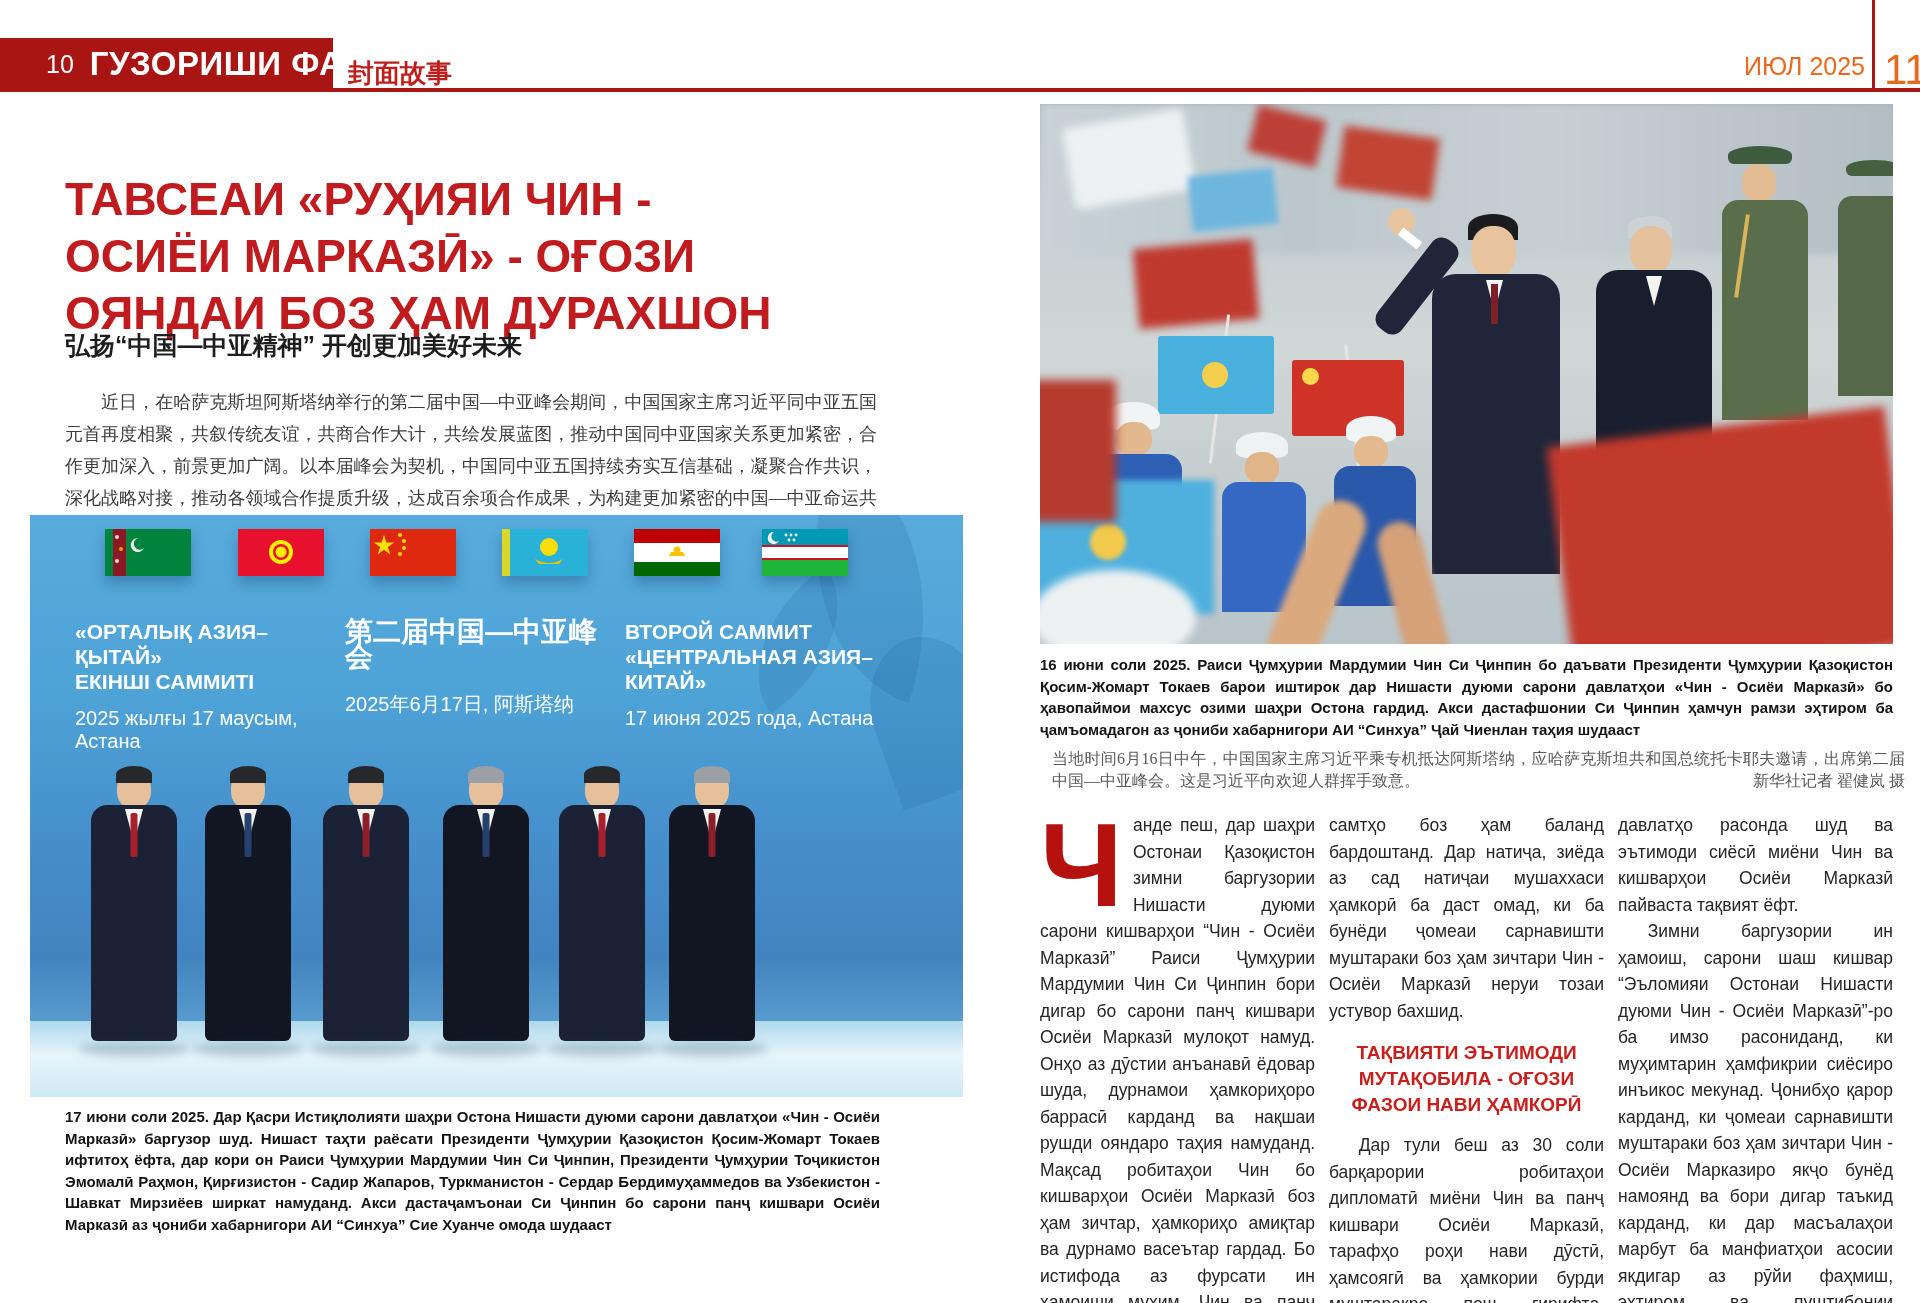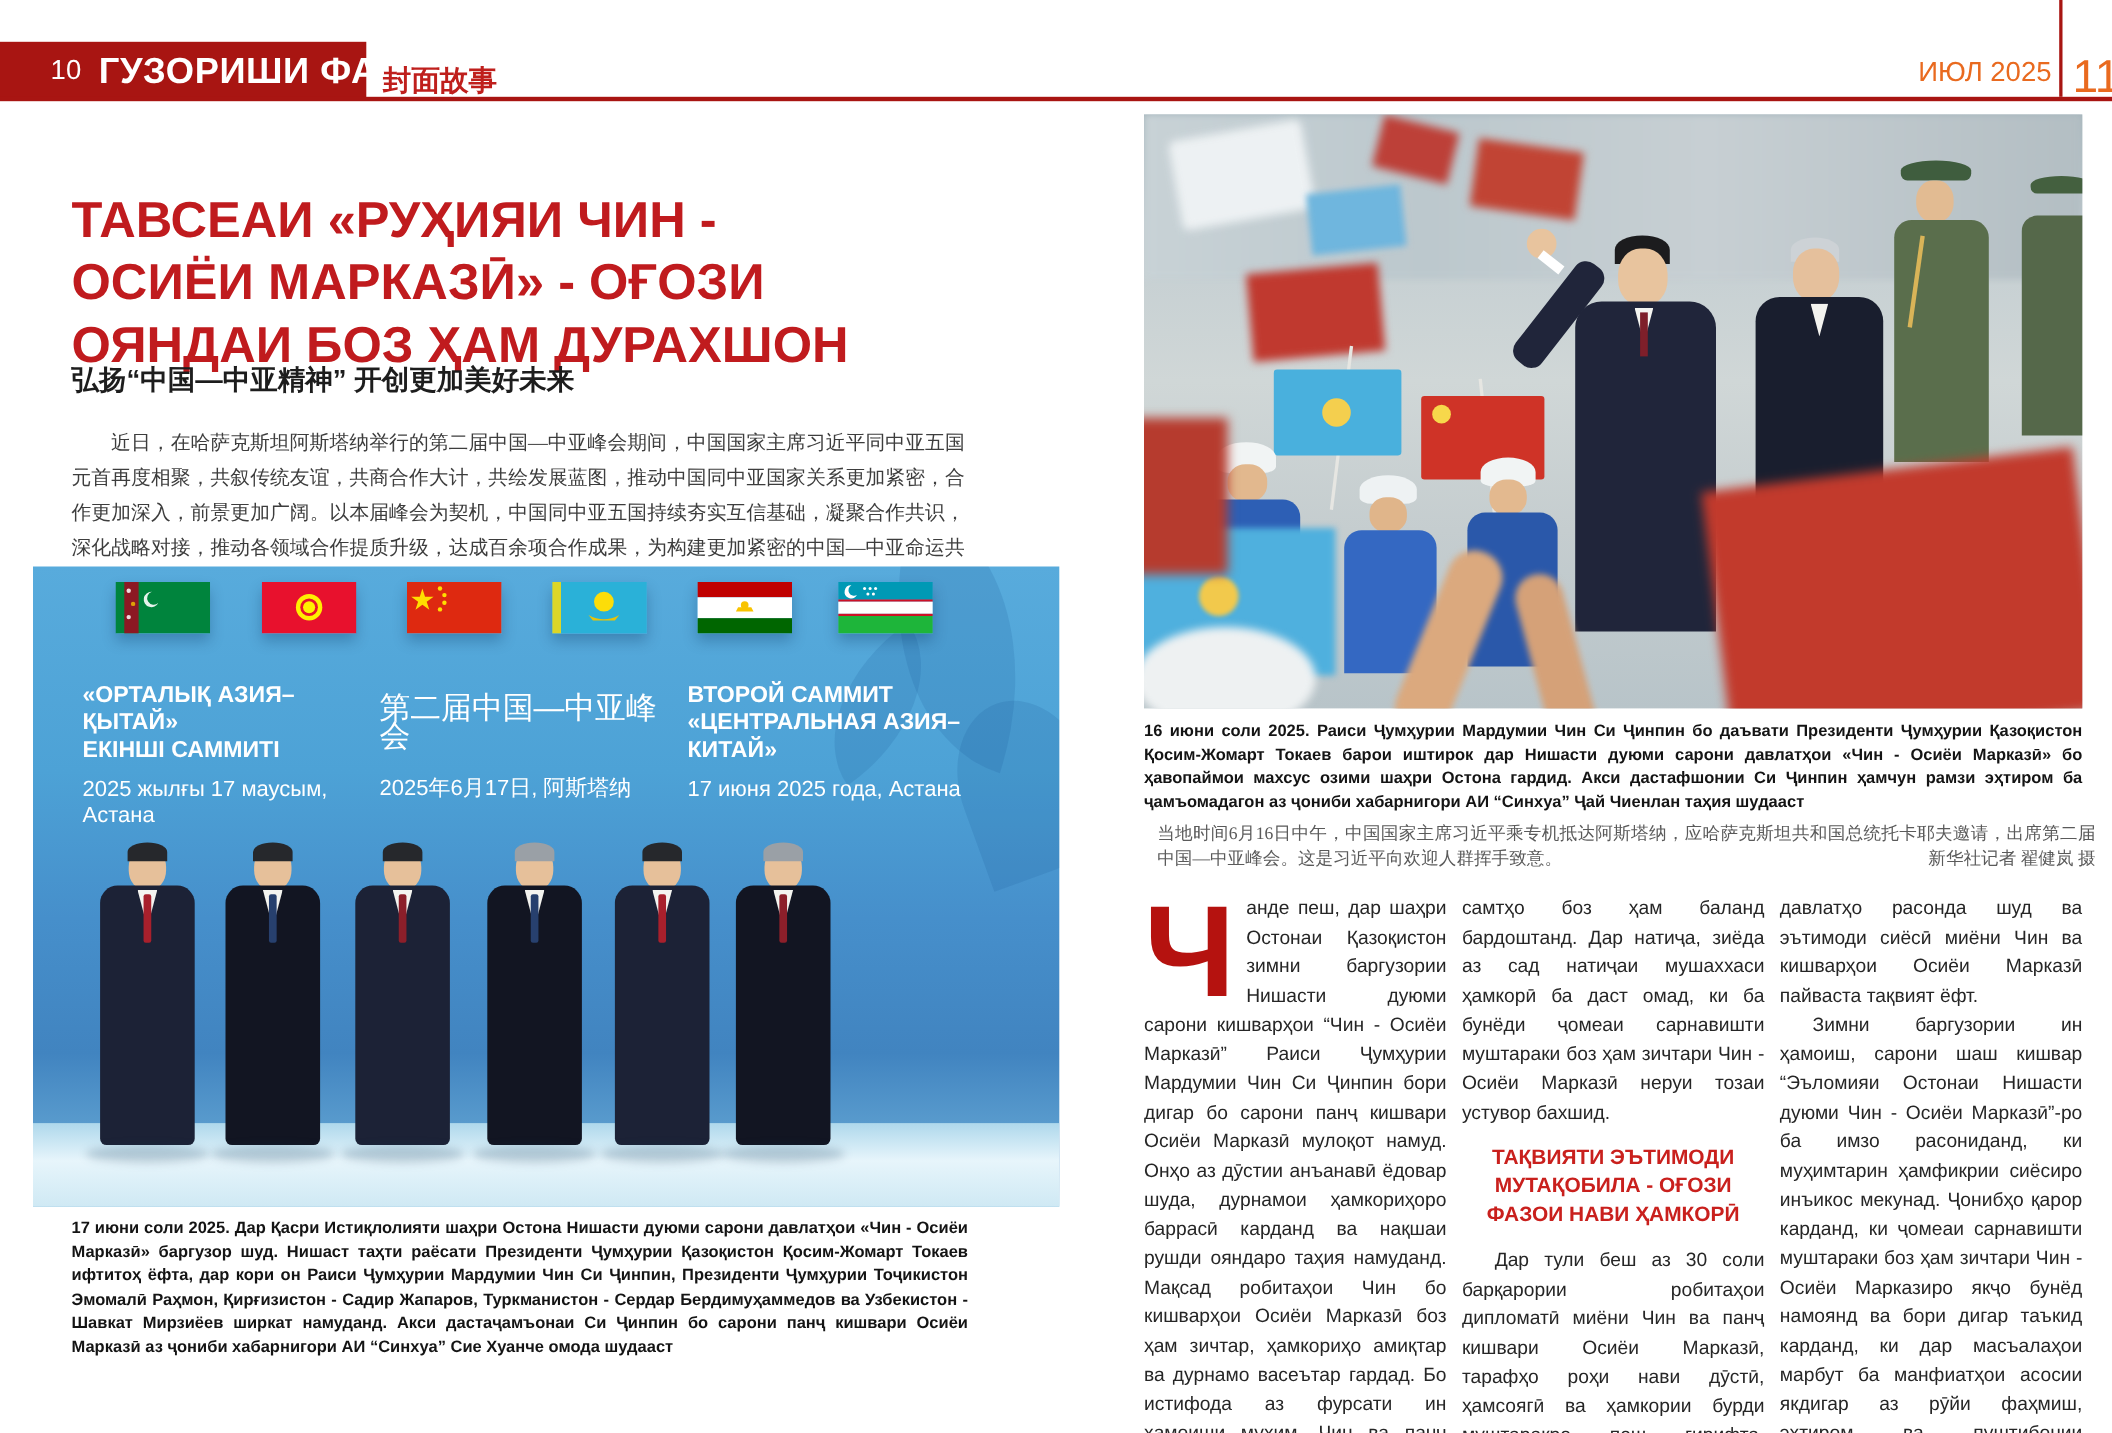--- a/index.html
+++ b/index.html
@@ -28,21 +28,21 @@
   .summit-box{position:absolute;left:30px;top:515px;width:933px;height:582px;overflow:hidden;
       background:linear-gradient(180deg,#58abdc 0%,#4da2d6 32%,#468fcb 55%,#4184c0 76%,#63a5d3 92%,#8cc3e2 100%);}
   .orn{position:absolute;background:rgba(25,90,150,.16);}
   .orn.o1{right:18px;top:-40px;width:150px;height:210px;border-radius:0 100% 0 100%;transform:rotate(18deg);}
   .orn.o2{right:120px;top:60px;width:90px;height:130px;border-radius:0 100% 0 100%;transform:rotate(55deg);}
   .orn.o3{right:-30px;top:120px;width:120px;height:160px;border-radius:50% 50% 50% 0;transform:rotate(-20deg);}
   .flag{position:absolute;top:14px;width:86px;height:47px;box-shadow:0 7px 12px rgba(0,40,80,.28);}
   .flag svg{display:block;}
   .sblock{position:absolute;top:104px;text-align:left;color:#fff;}
   .sblock .t{font-size:21px;font-weight:bold;line-height:25px;}
-  .sblock .t-cn{font-size:28px;font-weight:normal;line-height:25px;margin-top:12px;}
+  .sblock .t-cn{font-size:28px;font-weight:bold;line-height:25px;}
   .sblock .d{font-size:20px;margin-top:13px;}
   .floor{position:absolute;left:0;bottom:0;width:100%;height:76px;
          background:linear-gradient(180deg,#aed8ec 0%,#e7f5fb 45%,#cfe9f4 100%);}
   .leader{position:absolute;bottom:56px;width:96px;height:274px;}
   .leader:after{content:"";position:absolute;bottom:-16px;left:50%;transform:translateX(-50%);
          width:112px;height:16px;background:rgba(20,60,90,.22);border-radius:50%;filter:blur(4px);}
   .leader .head{position:absolute;top:2px;left:50%;transform:translateX(-50%);width:34px;height:40px;
          background:#e6c09a;border-radius:48% 48% 44% 44%;}
   .leader .hair{position:absolute;top:-1px;left:50%;transform:translateX(-50%);width:36px;height:17px;
          background:#26282c;border-radius:50% 50% 0 0;z-index:2;}

